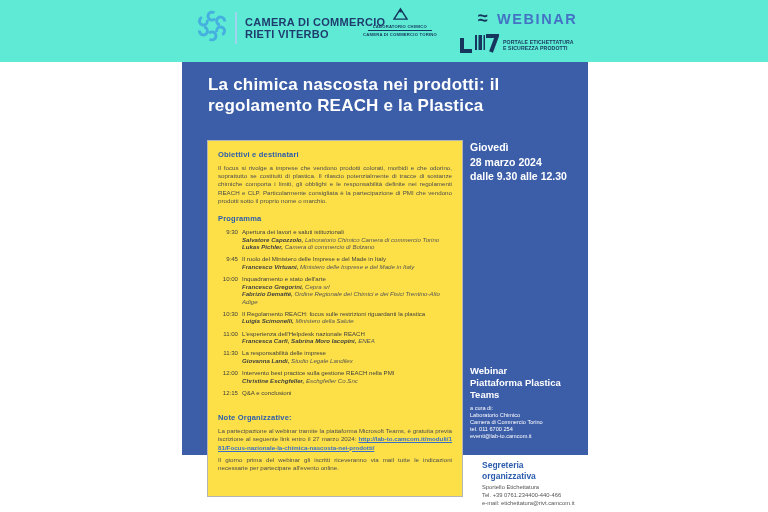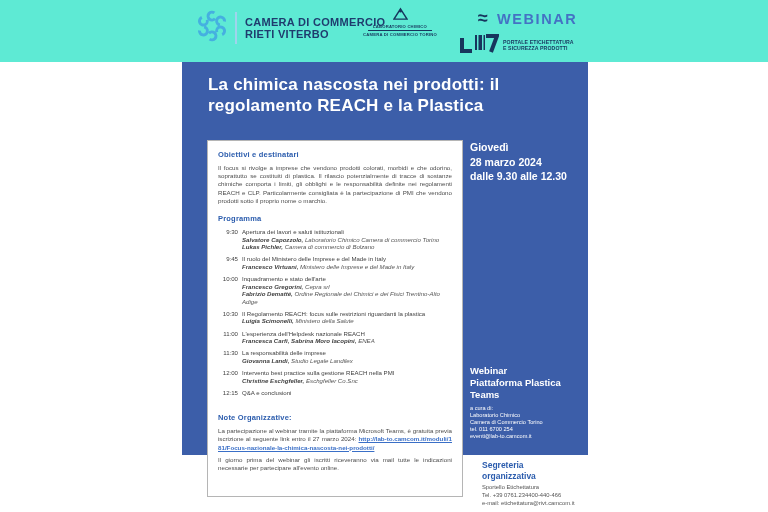--- a/index.html
+++ b/index.html
@@ -20,21 +20,21 @@
   .webinar-word { color:#4472c4; font-size:14.5px; font-weight:800; letter-spacing:1.6px; margin-left:9px; }
   .portale { position:absolute; left:459px; top:32px; display:flex; align-items:center; }
   .portale-text { margin-left:4px; color:#17365d; font-size:5.2px; font-weight:bold; line-height:6.2px; letter-spacing:.1px; }
 
   
   .panel { position:absolute; left:182px; top:62px; width:406px; height:393px; background:#3c5ea9; }
   .title { position:absolute; left:26px; top:12px; width:360px; color:#ffffff; font-weight:bold; font-size:17px; line-height:21px; letter-spacing:.2px; }
   .datebox { position:absolute; left:288px; top:78px; color:#fff; font-weight:bold; font-size:10.5px; line-height:14.5px; white-space:nowrap; }
 
   
-  .content { position:absolute; left:25px; top:78px; width:256px; height:357px; background:#ffffff; border:1px solid #b5b5b5; padding:9px 10px; }
+  .content { position:absolute; left:25px; top:78px; width:256px; height:357px; background:#fde047; border:1px solid #b5b5b5; padding:9px 10px; }
   .h { color:#2b5cad; font-weight:bold; font-size:7.5px; letter-spacing:.2px; margin-bottom:5px; }
   .body { color:#4d4d4d; font-size:6.2px; line-height:8.2px; }
   .j { text-align:justify; }
   .sect { margin-bottom:9px; }
   #program-list { margin-bottom:8px; }
   .prog-item { display:flex; margin-bottom:4.5px; color:#3f3f3f; font-size:6.1px; line-height:7.6px; }
   .prog-time { width:20px; text-align:right; margin-right:4px; flex:none; }
   .prog-body { flex:1; }
   .sp-name { font-weight:bold; font-style:italic; }
   .sp-aff { font-style:italic; color:#555; }

